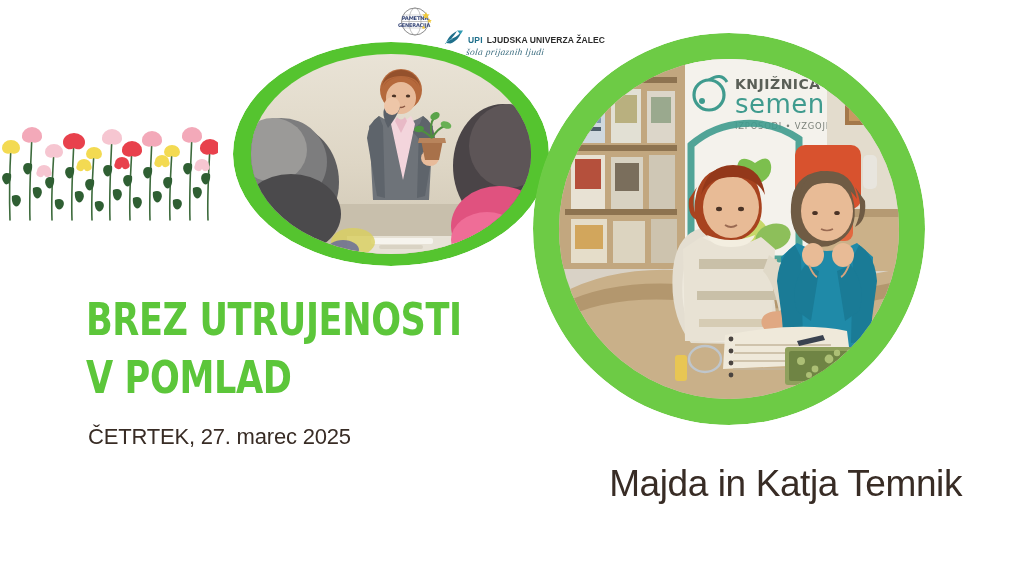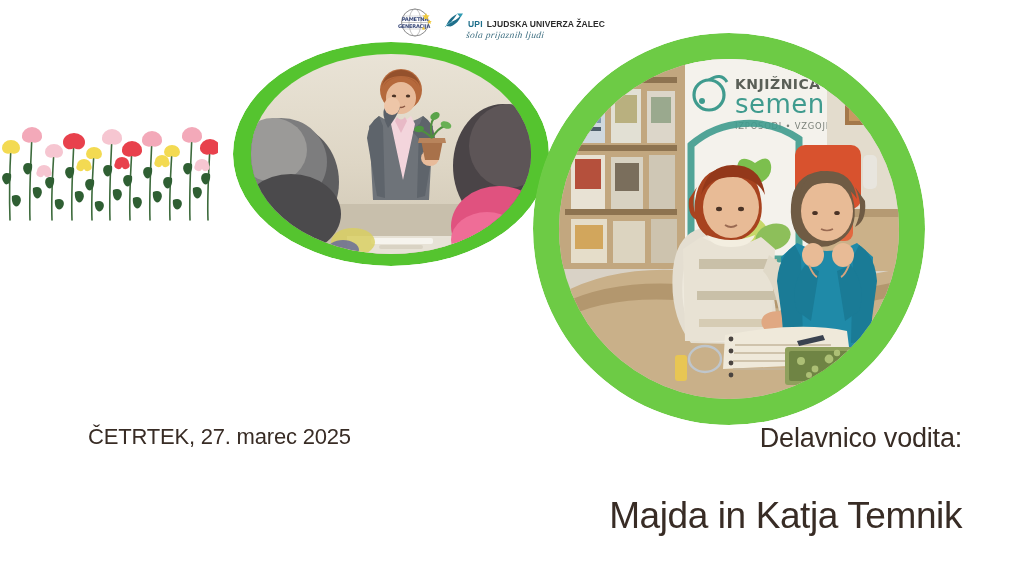--- a/index.html
+++ b/index.html
@@ -19,21 +19,21 @@
   }
 
   
   .logo-bar {
     position: absolute;
     top: 2px;
     left: 398px;
     width: 220px;
     height: 38px;
     display: flex;
-    align-items: flex-end;
+    align-items: center;
     gap: 8px;
   }
   .logo-globe {
     width: 38px;
     height: 36px;
     flex: 0 0 38px;
     position: relative;
   }
   .logo-upi {
     flex: 1 1 auto;
@@ -460,23 +460,26 @@
             <circle cx="278" cy="294" r="3.2"></circle>
         </g>
         <ellipse cx="308" cy="306" rx="17" ry="14" fill="none" stroke="#bfc6cc" stroke-width="2.4"></ellipse>
         <ellipse cx="146" cy="300" rx="16" ry="13" fill="none" stroke="#bfc6cc" stroke-width="2.4"></ellipse>
         <rect x="116" y="296" width="12" height="26" rx="3" fill="#e8c653"></rect>
         <path d="M238 282 l26 -6 2 5 -26 6 Z" fill="#3a4250"></path>
       </svg>
     </div>
   </div>
 
+  <div class="headline">
+    <div class="headline-line">BREZ UTRUJENOSTI</div>
+    <div class="headline-line">V POMLAD</div>
+  </div>
 
   <div class="datetime">
     <div class="date-line">ČETRTEK, 27. marec 2025</div>
   </div>
 
   <div class="presenters">
-    <div class="presenters-label">Delavnico vodita:</div>
     <div class="presenters-names">Majda in Katja Temnik</div>
   </div>
 
 </div>
 
 </body></html>

